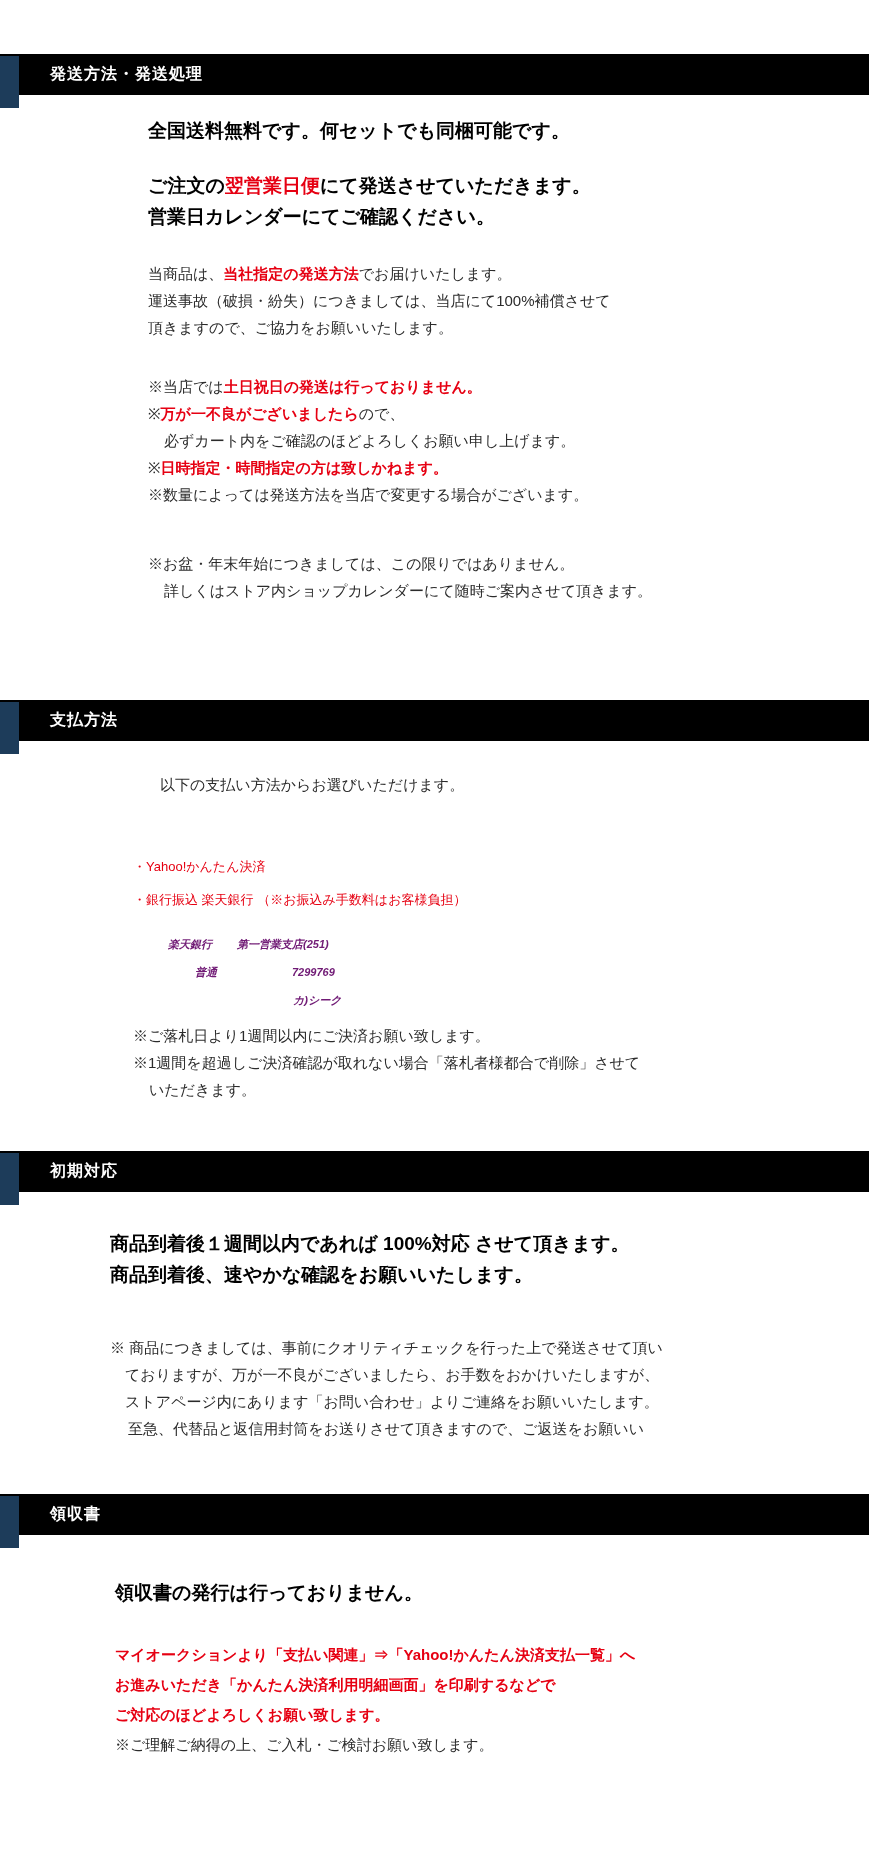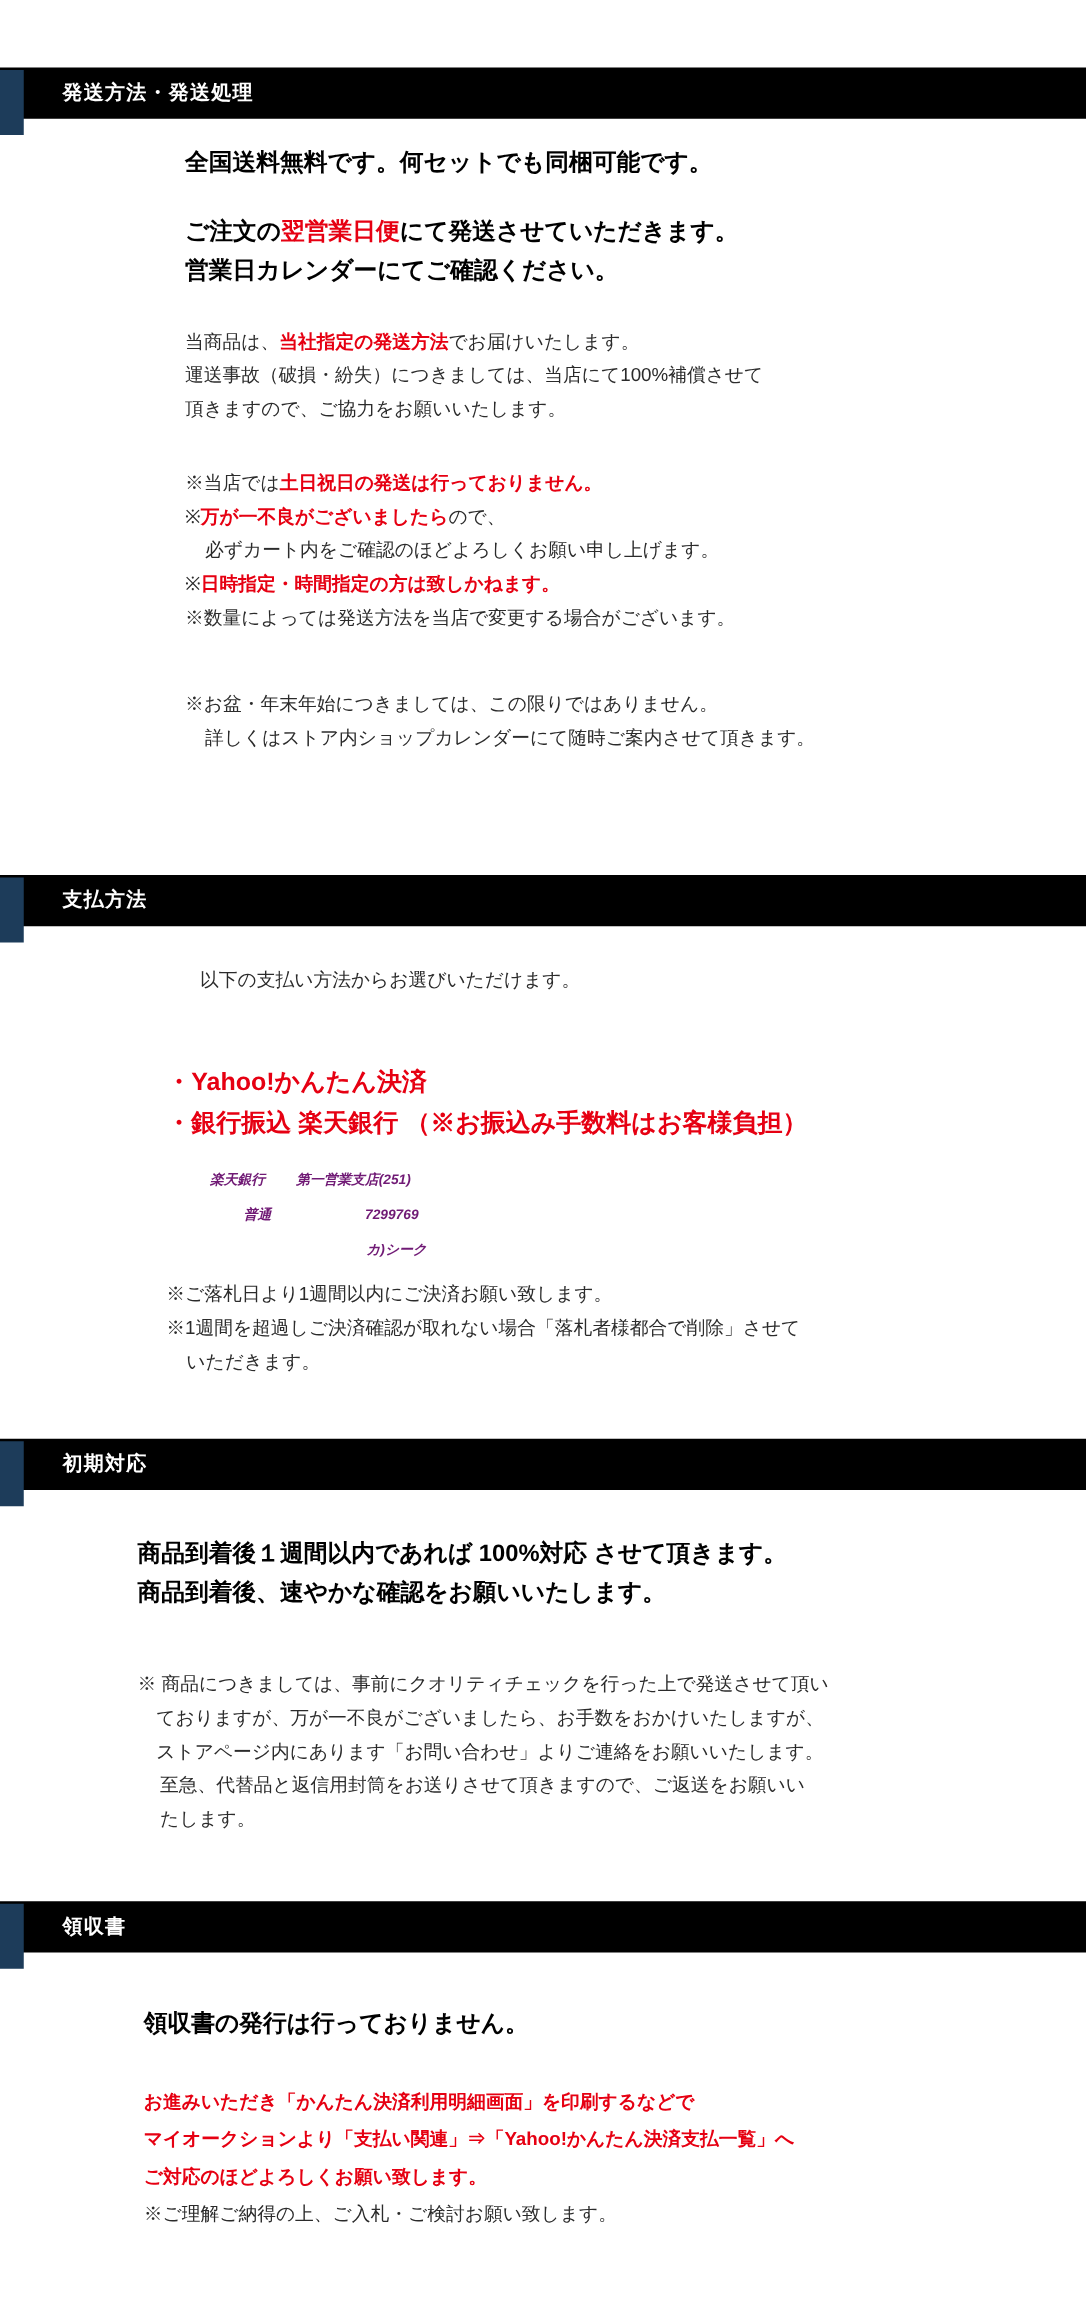--- a/index.html
+++ b/index.html
@@ -58,22 +58,22 @@
     font-weight:bold;
     color:#000000;
     line-height:31px;
   }
   .para .line{
     font-size:15px;
     line-height:27px;
     color:var(--text);
   }
   .bullets .line{
-    font-size:20px;
-    font-weight:bold;
+    font-size:13px;
+    font-weight:normal;
     color:var(--red);
     line-height:33px;
   }
   .bank .line{
     font-size:11px;
     font-weight:bold;
     color:#701a75;
     line-height:28px;
     font-style:italic;
   }
@@ -164,36 +164,35 @@
     <div class="content">
         <div class="block lead">
           <p class="line"><span class="seg">商品到着後１週間以内であれば 100%対応 させて頂きます。</span></p>
           <p class="line"><span class="seg">商品到着後、速やかな確認をお願いいたします。</span></p>
         </div>
         <div class="block para">
           <p class="line"><span class="seg">※ 商品につきましては、事前にクオリティチェックを行った上で発送させて頂い</span></p>
           <p class="line" style="padding-left: 15px;"><span class="seg">ておりますが、万が一不良がございましたら、お手数をおかけいたしますが、</span></p>
           <p class="line" style="padding-left: 15px;"><span class="seg">ストアページ内にあります「お問い合わせ」よりご連絡をお願いいたします。</span></p>
           <p class="line" style="padding-left: 18px;"><span class="seg">至急、代替品と返信用封筒をお送りさせて頂きますので、ご返送をお願いい</span></p>
-          <p class="line" style="padding-left: 18px;"><span class="seg">たします。</span></p>
         </div>
       </div>
   </section>
 
   <section id="sec4">
     <header class="bar">
       <span class="accent"></span>
       <h2 class="bar-title">領収書</h2>
     </header>
     <div class="content">
         <div class="block lead">
           <p class="line"><span class="seg">領収書の発行は行っておりません。</span></p>
         </div>
         <div class="block para">
+          <p class="line"><span class="seg red bold">マイオークションより「支払い関連」⇒「Yahoo!かんたん決済支払一覧」へ</span></p>
           <p class="line"><span class="seg red bold">お進みいただき「かんたん決済利用明細画面」を印刷するなどで</span></p>
-          <p class="line"><span class="seg red bold">マイオークションより「支払い関連」⇒「Yahoo!かんたん決済支払一覧」へ</span></p>
           <p class="line"><span class="seg red bold">ご対応のほどよろしくお願い致します。</span></p>
           <p class="line"><span class="seg">※ご理解ご納得の上、ご入札・ご検討お願い致します。</span></p>
         </div>
       </div>
   </section>
 
 </div>
 
 </body></html>

